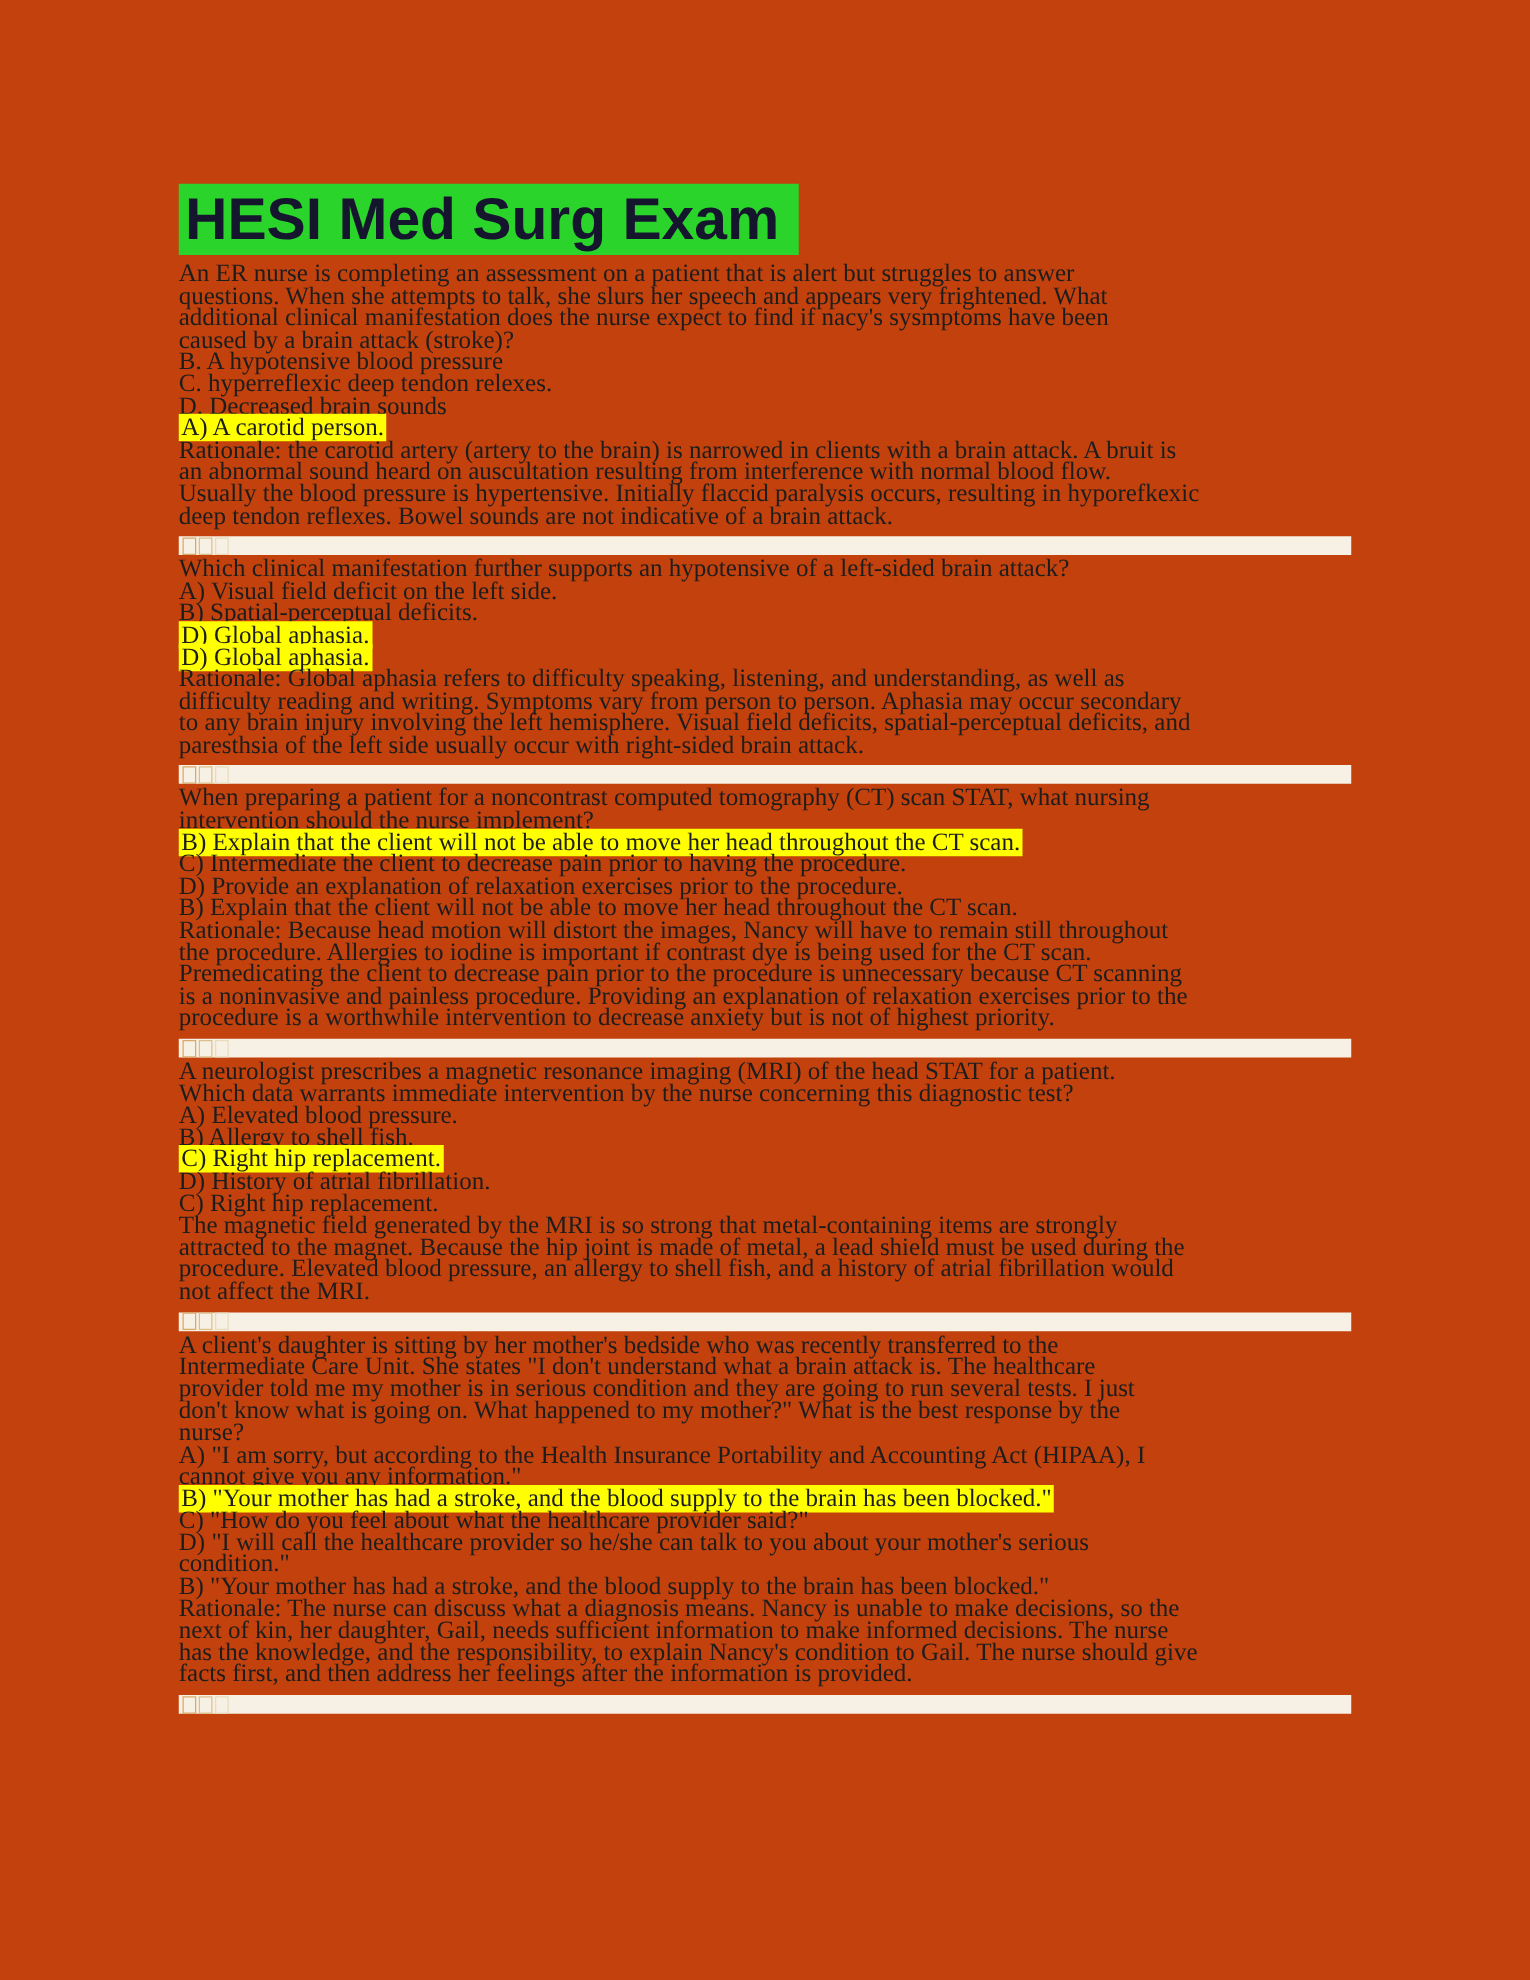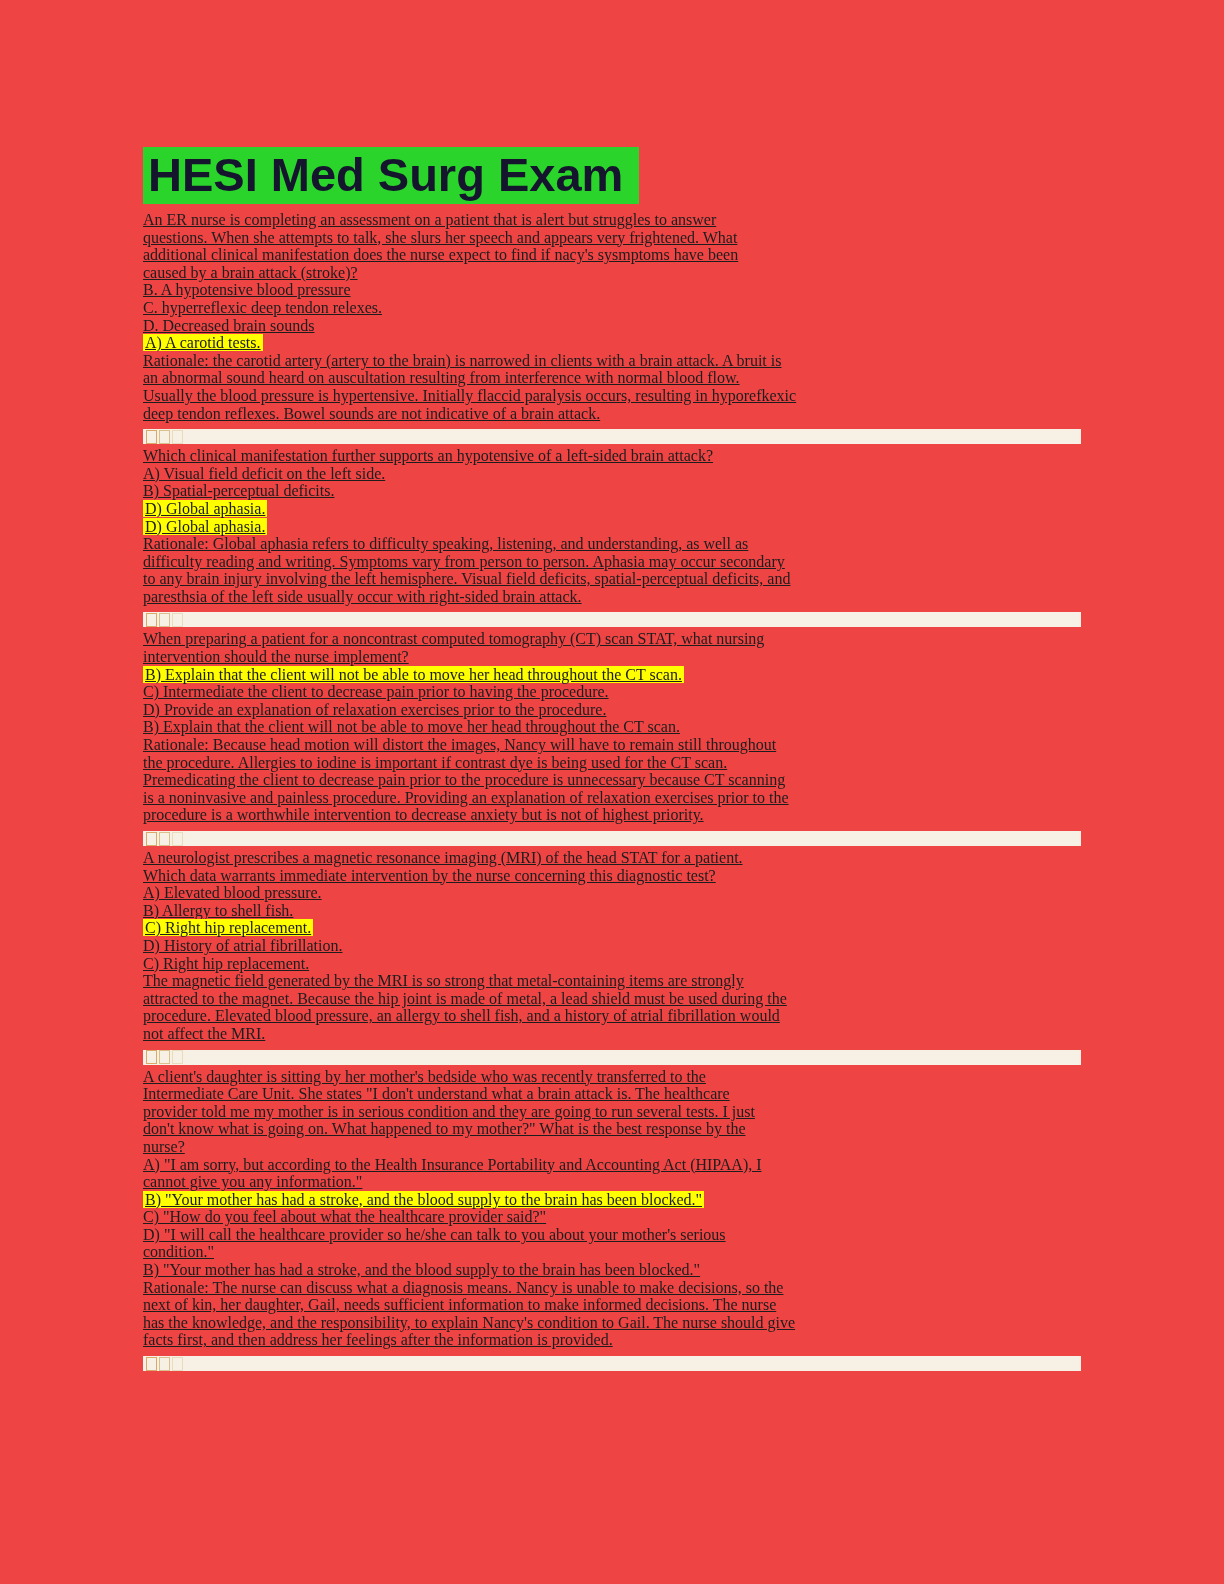--- a/index.html
+++ b/index.html
@@ -1,20 +1,20 @@
 <!DOCTYPE html>
 <html><head>
 <meta charset="utf-8">
 <style>
   html, body { margin: 0; padding: 0; background: #ffffff; }
   .page {
     position: relative;
     width: 1224px;
     height: 1584px;
-    background: #ef4444;
+    background: #c2410c;
     overflow: hidden;
     font-family: "Liberation Serif", serif;
   }
   .doc {
     position: absolute;
     left: 143px;
     top: 147px;
     width: 938px;
   }
   .title {
@@ -25,25 +25,24 @@
     font-family: "Liberation Sans", sans-serif;
     font-weight: bold;
     font-size: 47px;
     line-height: 56px;
     letter-spacing: 0px;
     padding: 0 16px 1px 5px;
   }
   .q { width: 900px; }
   .q p {
     margin: 0;
-    font-size: 16px;
+    font-size: 20px;
     line-height: 17.6px;
     color: #1d1d1d;
     white-space: pre-line;
-    text-decoration: underline;
   }
   .hl {
     background: #ffff00;
     padding: 0 2px;
   }
   .separator {
     width: 938px;
     height: 15px;
     background: #f6f1e4;
     margin: 7px 0 3px 0;
@@ -74,21 +73,21 @@
 
     
     <section class="q">
       <p>An ER nurse is completing an assessment on a patient that is alert but struggles to answer
 questions. When she attempts to talk, she slurs her speech and appears very frightened. What
 additional clinical manifestation does the nurse expect to find if nacy's sysmptoms have been
 caused by a brain attack (stroke)?</p>
       <p><span>B. A hypotensive blood pressure</span></p>
       <p><span>C. hyperreflexic deep tendon relexes.</span></p>
       <p><span>D. Decreased brain sounds</span></p>
-      <p><span class="hl">A) A carotid tests.</span></p>
+      <p><span class="hl">A) A carotid person.</span></p>
       <p>Rationale: the carotid artery (artery to the brain) is narrowed in clients with a brain attack. A bruit is
 an abnormal sound heard on auscultation resulting from interference with normal blood flow.
 Usually the blood pressure is hypertensive. Initially flaccid paralysis occurs, resulting in hyporefkexic
 deep tendon reflexes. Bowel sounds are not indicative of a brain attack.</p>
     </section>
     <div class="separator">
       <span class="box b1"></span>
       <span class="box b2"></span>
       <span class="box b3"></span>
     </div>

